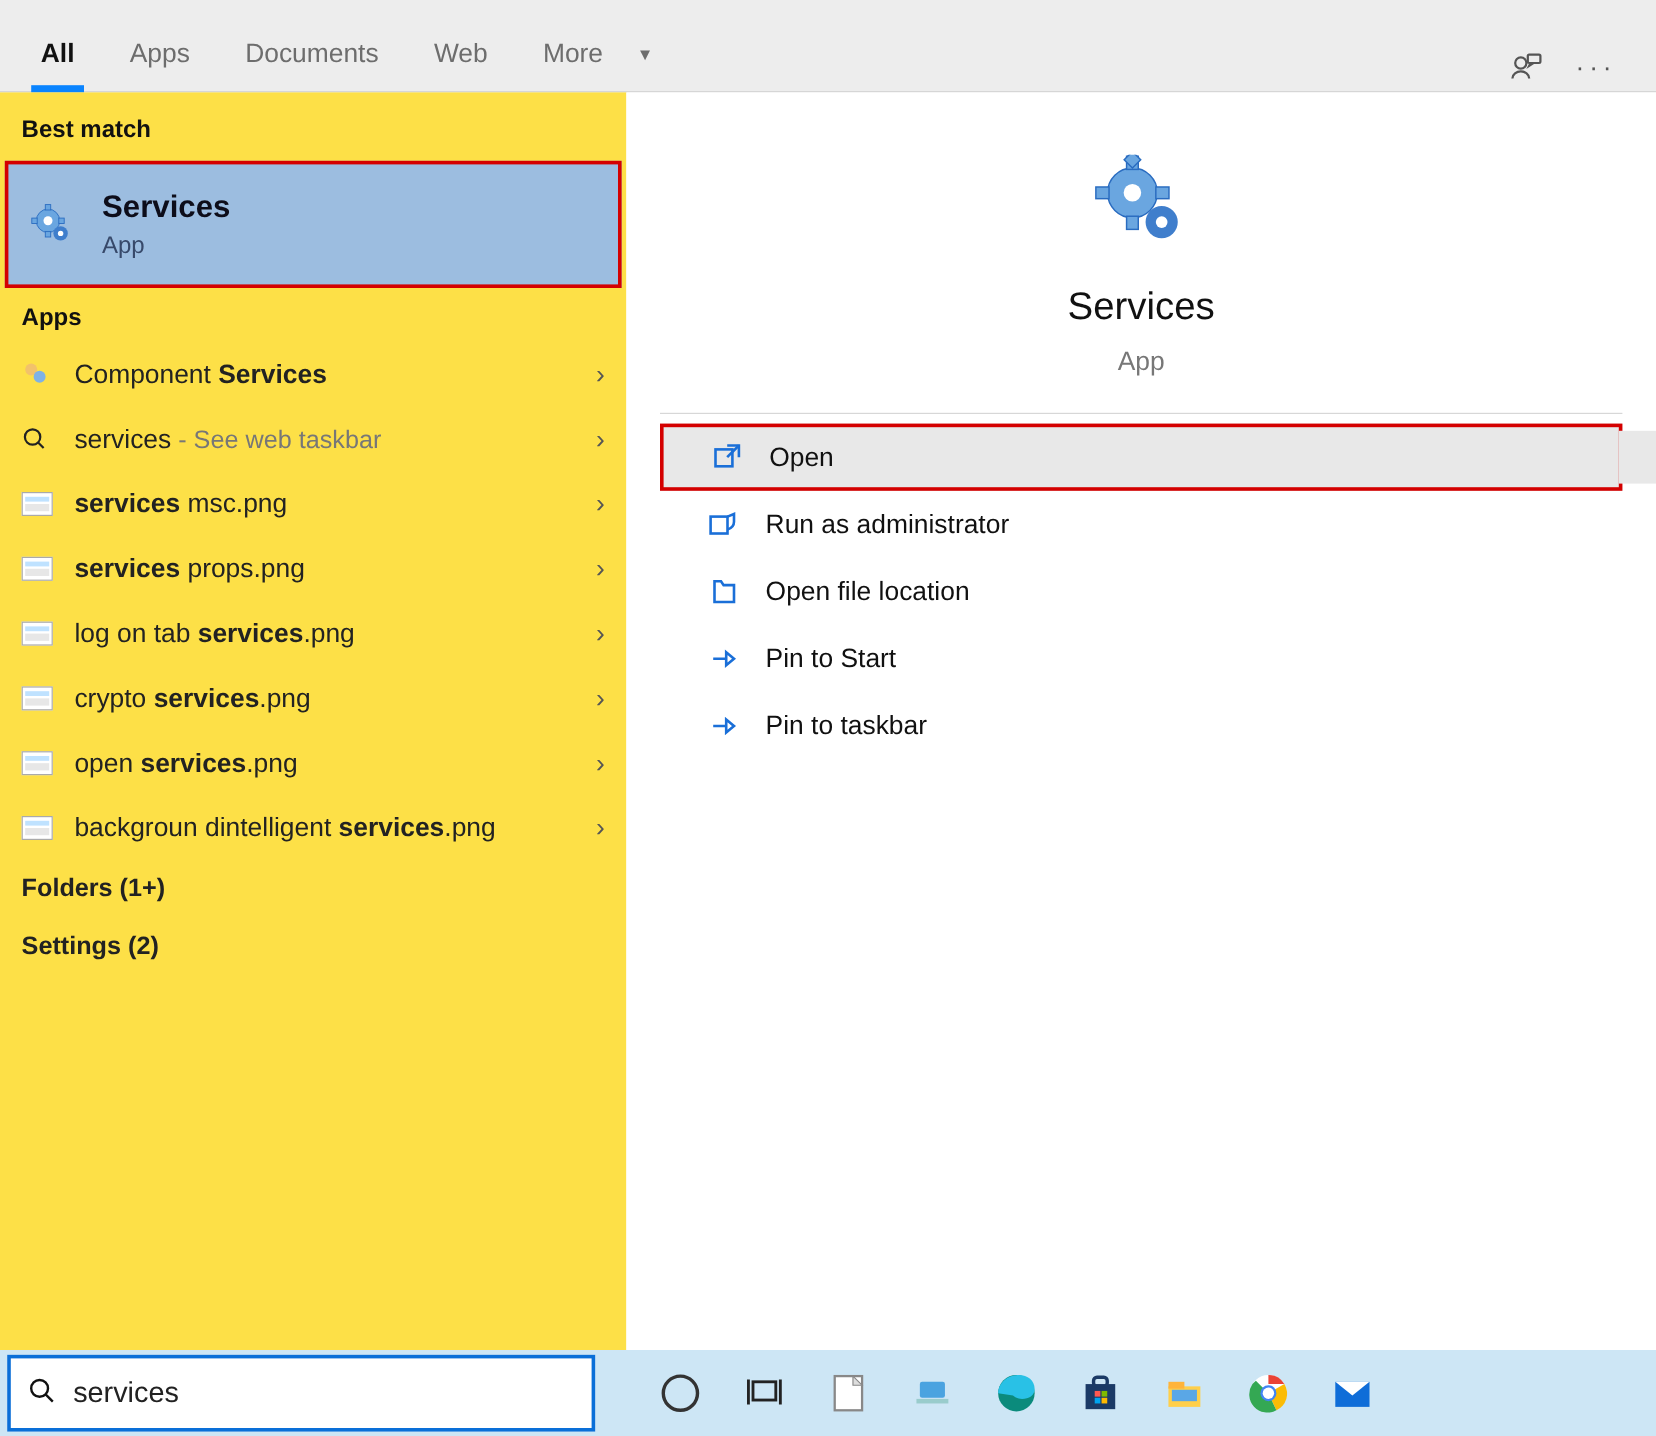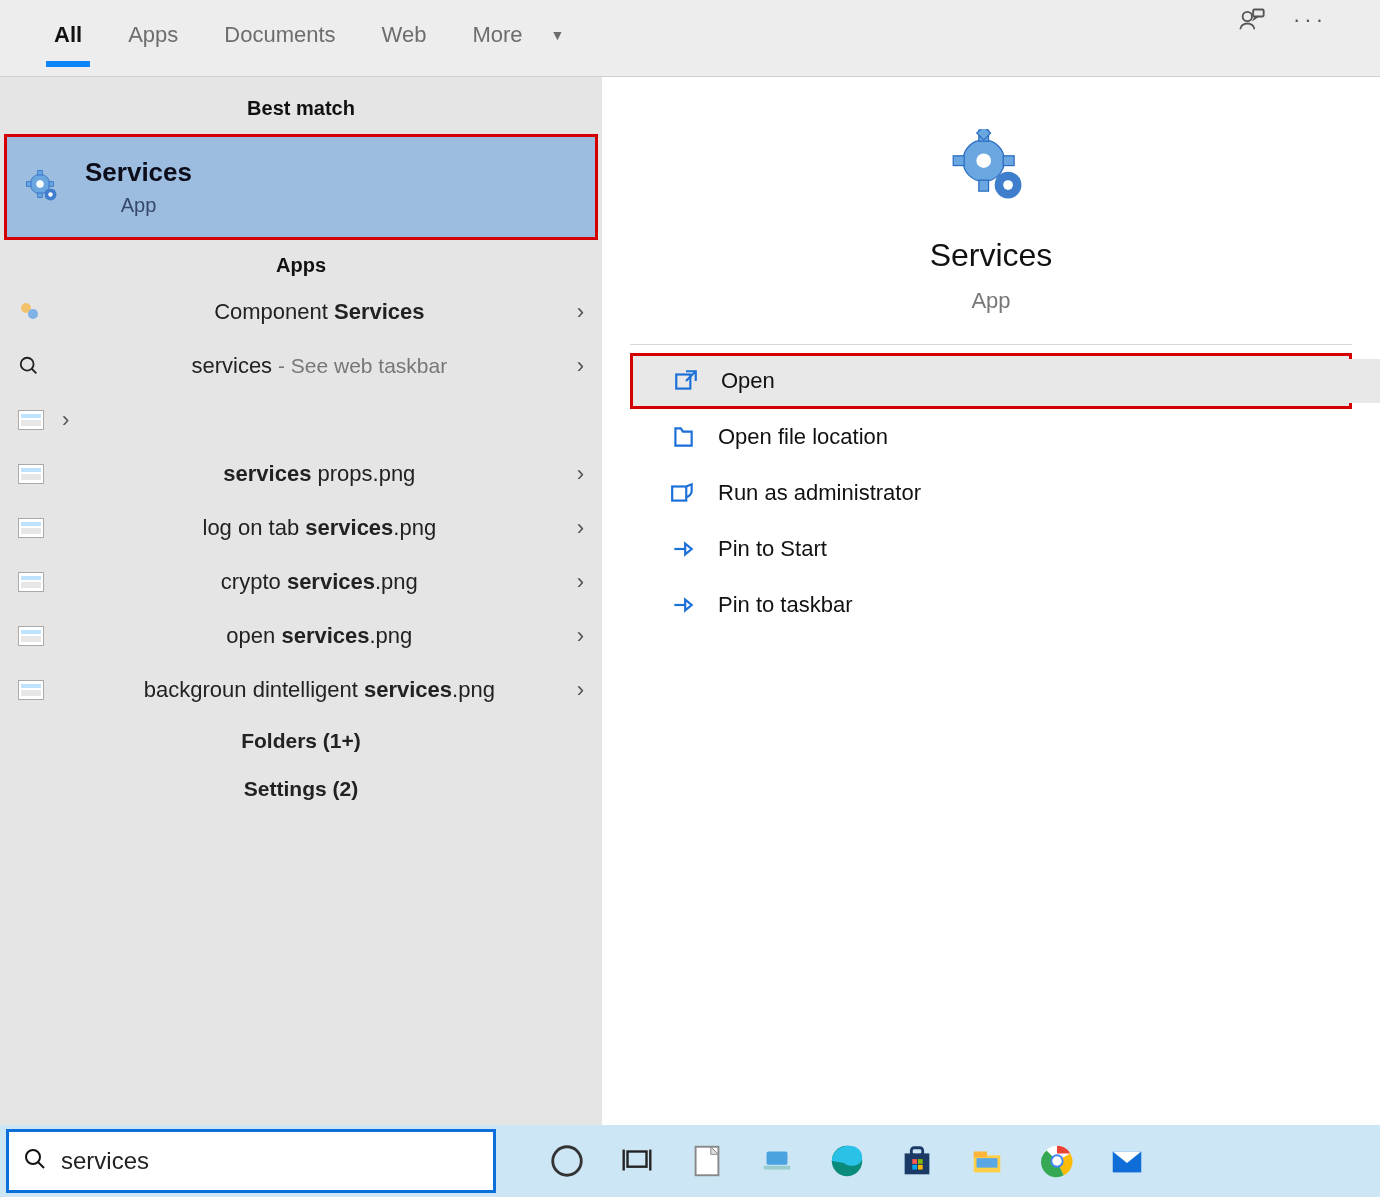--- a/index.html
+++ b/index.html
@@ -1,23 +1,23 @@
 <!DOCTYPE html>
 <html><head>
 <meta charset="utf-8">
 <style>
   * { box-sizing: border-box; margin: 0; padding: 0; }
   html, body { width: 1380px; height: 1197px; font-family: "Segoe UI", Arial, sans-serif; background: #fff; overflow: hidden; }
   .root { width: 100%; height: 100%; position: relative; }
 
   
   .tabbar {
-    display: flex; align-items: flex-start; height: 77px;
+    display: flex; align-items: flex-end; height: 77px;
     background: #ededed; border-bottom: 1px solid #d0d0d0;
-    padding: 0 50px;
+    padding: 0 30px;
   }
   .tabbar .tab {
     margin-right: 38px; font-size: 22px; color: #6d6d6d;
     padding: 22px 4px 18px 4px; position: relative; cursor: pointer;
   }
   .tabbar .tab.active { color: #111; font-weight: 600; }
   .tabbar .tab.active::after {
     content: ""; position: absolute; left: -4px; right: -4px; bottom: -1px;
     height: 6px; background: #0a84ff;
   }
@@ -25,21 +25,21 @@
   .tabbar .tab.more .chev { margin-left: 8px; font-size: 14px; color:#6d6d6d;}
   .tabbar .spacer { flex: 1; }
   .tabbar .tb-icon { width: 40px; height: 40px; display:flex; align-items:center; justify-content:center; color:#555; font-size:24px; cursor:pointer; margin-left: 18px;}
   .tabbar .dots { letter-spacing: 4px; font-size: 22px; }
 
   
   .main { display: flex; position: absolute; top: 77px; bottom: 72px; left:0; right:0; }
 
   
   .left {
-    width: 602px; background: #e5e5e5; overflow: hidden; text-align: center;
+    width: 522px; background: #fde047; overflow: hidden;
   }
   .section-label {
     padding: 20px 18px 14px 18px; font-size: 20px; font-weight: 600; color:#111;
   }
   .section-label.sm { padding-top: 14px; padding-bottom: 8px;}
   .simple-row {
     padding: 12px 18px 12px 18px; font-size: 21px; color:#222; cursor:pointer;
   }
 
   .best-match {
@@ -188,20 +188,21 @@
           <span>services</span><span class="hint"> - See web taskbar</span>
         </span>
         <span class="chev-right">›</span>
       </div>
 
 
       <div class="row">
         <span class="r-icon">
             <span class="thumb-frame"></span>
           </span>
+        <span class="r-text"><span class="bold">services</span><span> msc.png</span></span>
         <span class="chev-right">›</span>
       </div>
       <div class="row">
         <span class="r-icon">
             <span class="thumb-frame"></span>
           </span>
         <span class="r-text"><span class="bold">services</span><span> props.png</span></span>
         <span class="chev-right">›</span>
       </div>
       <div class="row">
@@ -269,33 +270,33 @@
                   <path d="M12 3h9v9"></path>
                   <path d="M21 3l-9 9"></path>
                 </svg>
             </span>
             <span>Open</span>
             <span class="trail"></span>
           </div>
           <div class="action">
             <span class="a-icon">
               <svg viewBox="0 0 24 24" fill="none" stroke="#1a6fd8" stroke-width="2">
-                  <path d="M5 4h5l2 3h8v13H5z"></path>
-                </svg>
-            </span>
-            <span>Open file location</span>
-          </div>
-          <div class="action">
-            <span class="a-icon">
-              <svg viewBox="0 0 24 24" fill="none" stroke="#1a6fd8" stroke-width="2">
                   <rect x="2" y="6" width="13" height="13"></rect>
                   <path d="M15 6l5-2v6c0 3-2 5-5 6"></path>
                 </svg>
             </span>
             <span>Run as administrator</span>
+          </div>
+          <div class="action">
+            <span class="a-icon">
+              <svg viewBox="0 0 24 24" fill="none" stroke="#1a6fd8" stroke-width="2">
+                  <path d="M5 4h5l2 3h8v13H5z"></path>
+                </svg>
+            </span>
+            <span>Open file location</span>
           </div>
           <div class="action">
             <span class="a-icon">
               <svg viewBox="0 0 24 24" fill="none" stroke="#1a6fd8" stroke-width="2">
                   <path d="M4 12h10"></path>
                   <path d="M14 7v10l6-5z"></path>
                 </svg>
             </span>
             <span>Pin to Start</span>
           </div>

